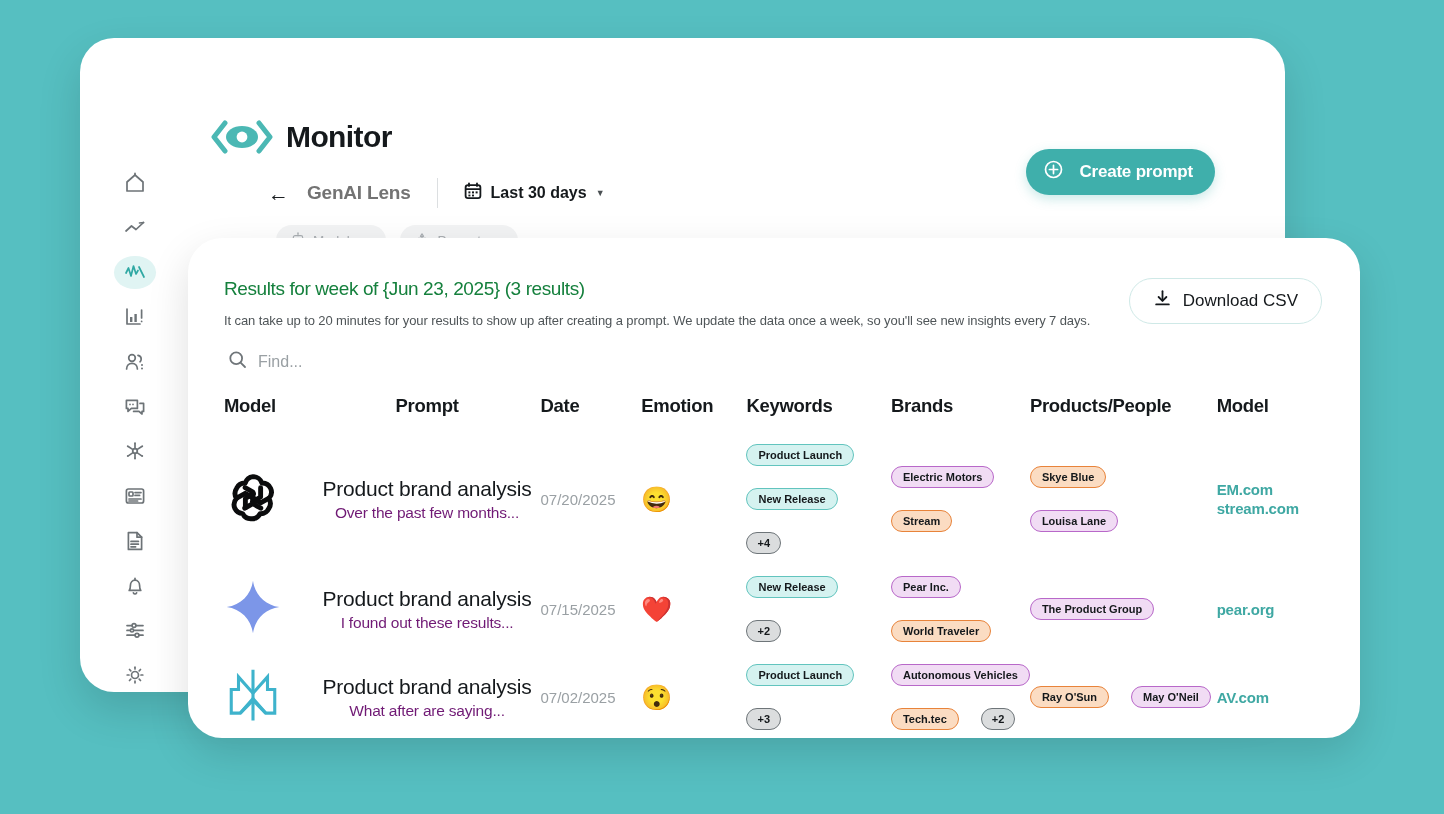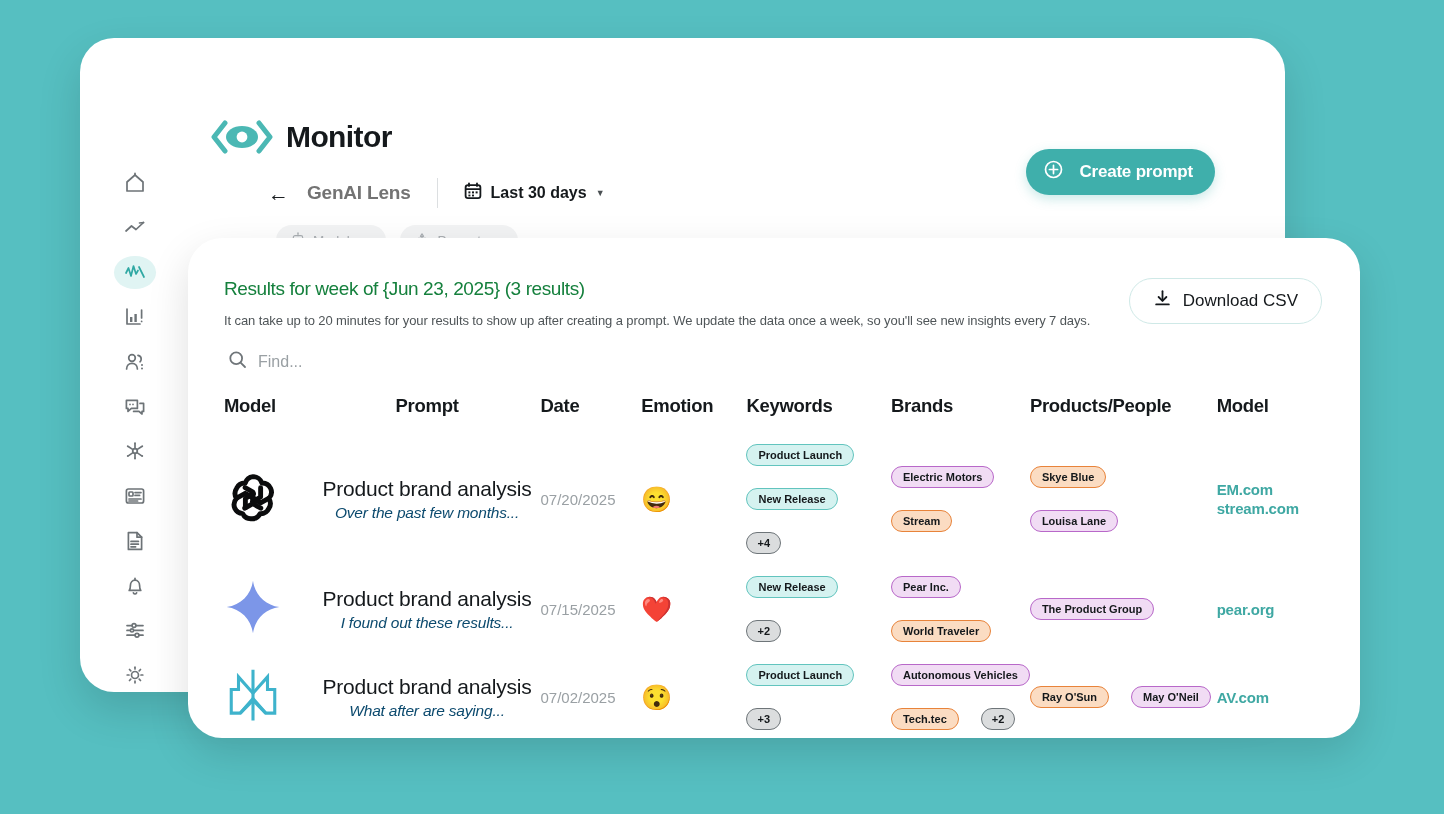--- a/index.html
+++ b/index.html
@@ -125,21 +125,21 @@
   .c-model { width: 96px; }
   .c-prompt { width: 258px; text-align: center; }
   .c-date { width: 106px; }
   .c-emotion { width: 112px; }
   .c-keywords { width: 152px; }
   .c-brands { width: 138px; }
   .c-products { width: 196px; }
   .c-links { width: 110px; }
 
   .p-title { font-size: 21px; font-weight: 400; color: #15191c; letter-spacing: -.2px; }
-  .p-snip { font-size: 15.5px; color: #0c4a6e; margin-top: 3px; letter-spacing: -.2px; font-style: italic; }
+  .p-snip { font-size: 15.5px; color: #701a75; margin-top: 3px; letter-spacing: -.2px; }
   .date-cell { font-size: 15px; color: #9aa0a4; }
   .emo { font-size: 25px; line-height: 1; }
 
   .tagwrap { display: flex; flex-wrap: wrap; gap: 22px; align-items: center; }
   .tag {
     display: inline-flex; align-items: center;
     border-radius: 999px; padding: 4px 11px;
     font-size: 11px; font-weight: 600; color: #14181b;
     white-space: nowrap; border: 1.3px solid transparent; cursor: pointer;
   }

